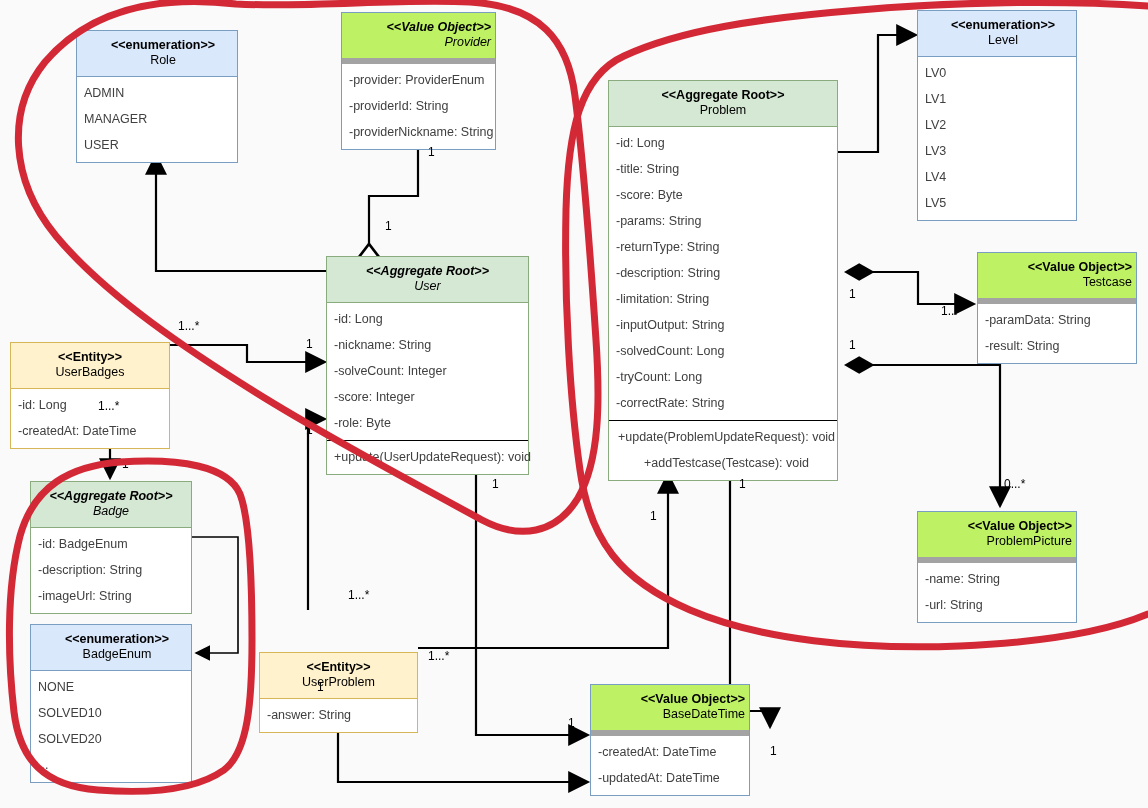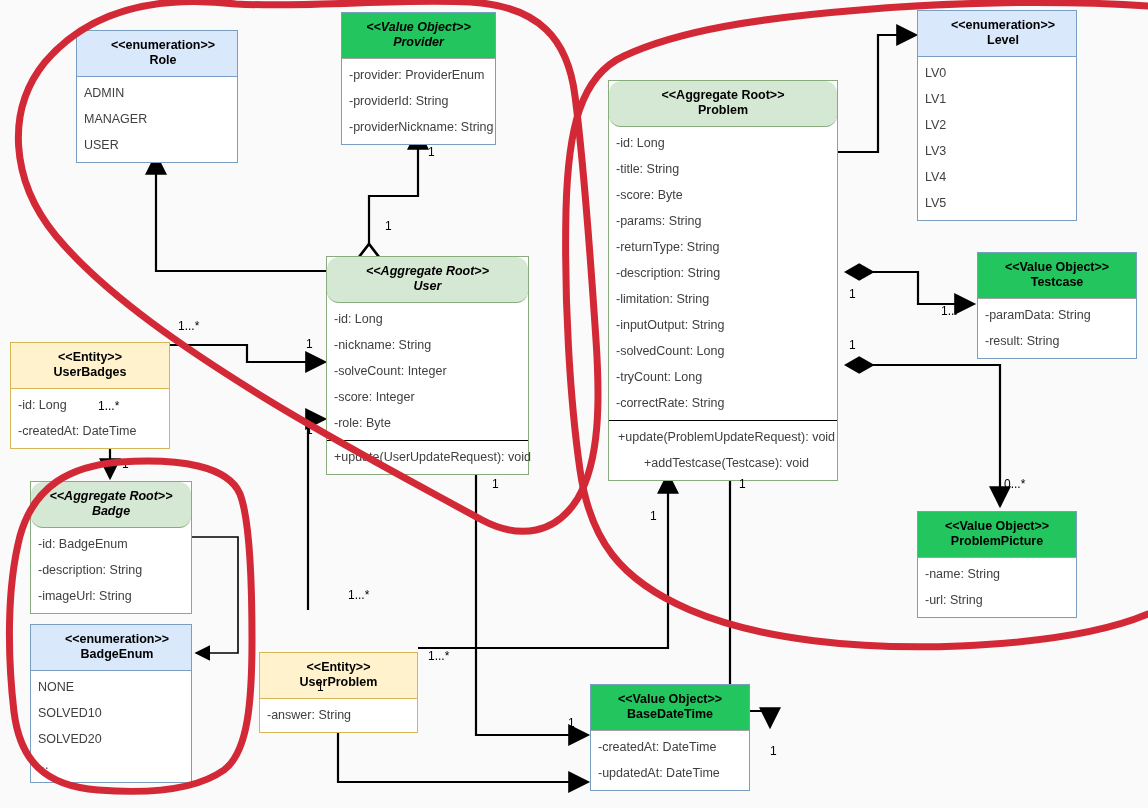--- a/index.html
+++ b/index.html
@@ -35,26 +35,26 @@
   .uml-class.t-entity{border:1px solid #d6b656;margin-top:42px;}
 
   .uml-head{
     text-align:center;
     padding:7px 4px 8px 4px;
     font-size:12.5px;
     line-height:15px;
     box-sizing:border-box;
   }
   .t-enum > .uml-head{background:#dae8fc;border-bottom:1px solid #7a9ec2;padding-left:16px;}
-  .t-vo   > .uml-head{background:#22c55e;border-bottom:1px solid #a3a3a3;}
-  .t-agg  > .uml-head{background:#d5e8d4;border-bottom:1px solid #8aab7e;border-radius:12px;}
+  .t-vo   > .uml-head{background:#bef264;border-bottom:6px solid #a3a3a3;text-align:right;}
+  .t-agg  > .uml-head{background:#d5e8d4;border-bottom:1px solid #8aab7e;}
   .t-entity > .uml-head{background:#fff2cc;border-bottom:1px solid #d6b656;}
 
   .stereo{font-weight:bold;display:block;}
-  .cname{font-weight:bold;display:block;}
+  .cname{font-weight:normal;display:block;}
   .italic .stereo, .italic .cname{font-style:italic;}
 
   .uml-body{padding:3px 0 4px 0;}
   .uml-ops{padding:3px 0 4px 0;text-align:center;}
   .t-agg > .uml-ops{border-top:1px solid #000000;}
 
   .attr{
     font-size:12.5px;
     line-height:14px;
     padding:6px 0 6px 7px;

